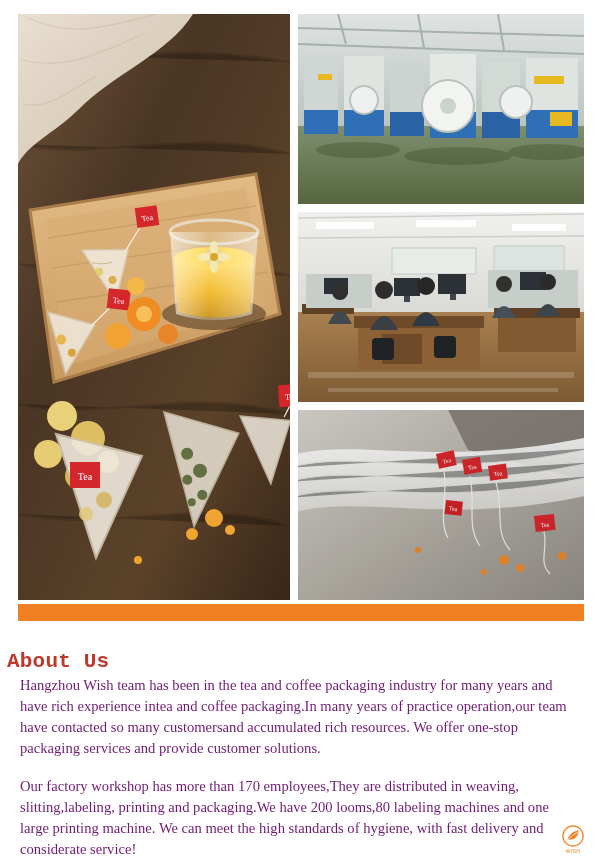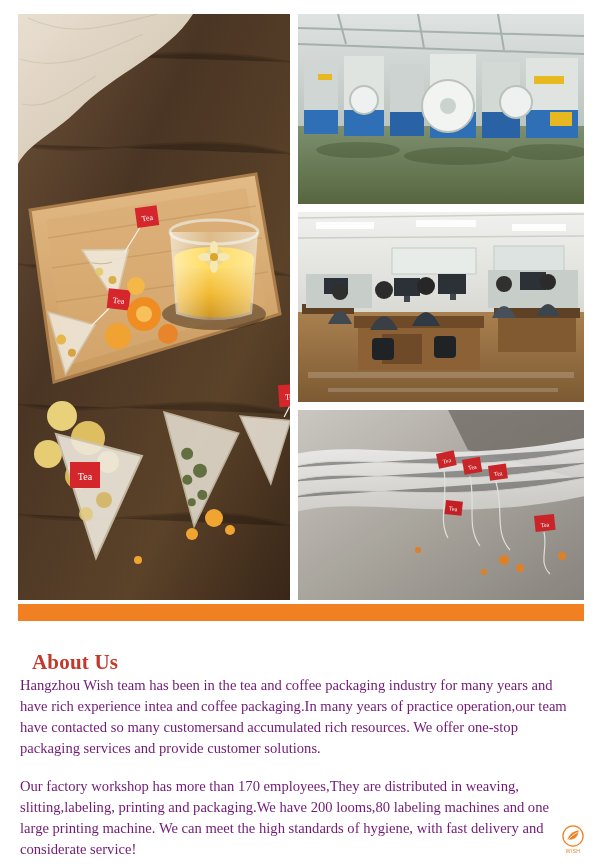--- a/index.html
+++ b/index.html
@@ -77,23 +77,23 @@
     left: 18px;
     top: 604px;
     width: 566px;
     height: 17px;
     background: #f08021;
   }
 
   
   .about-title {
     position: absolute;
-    left: 32px;
+    left: 7px;
     top: 633px;
-    font-family: Liberation Serif, serif;
+    font-family: Liberation Mono, monospace;
     font-weight: bold;
     font-size: 21px;
     color: #c0392b;
     letter-spacing: 0.2px;
   }
 
   .about-body {
     position: absolute;
     left: 20px;
     top: 675px;

